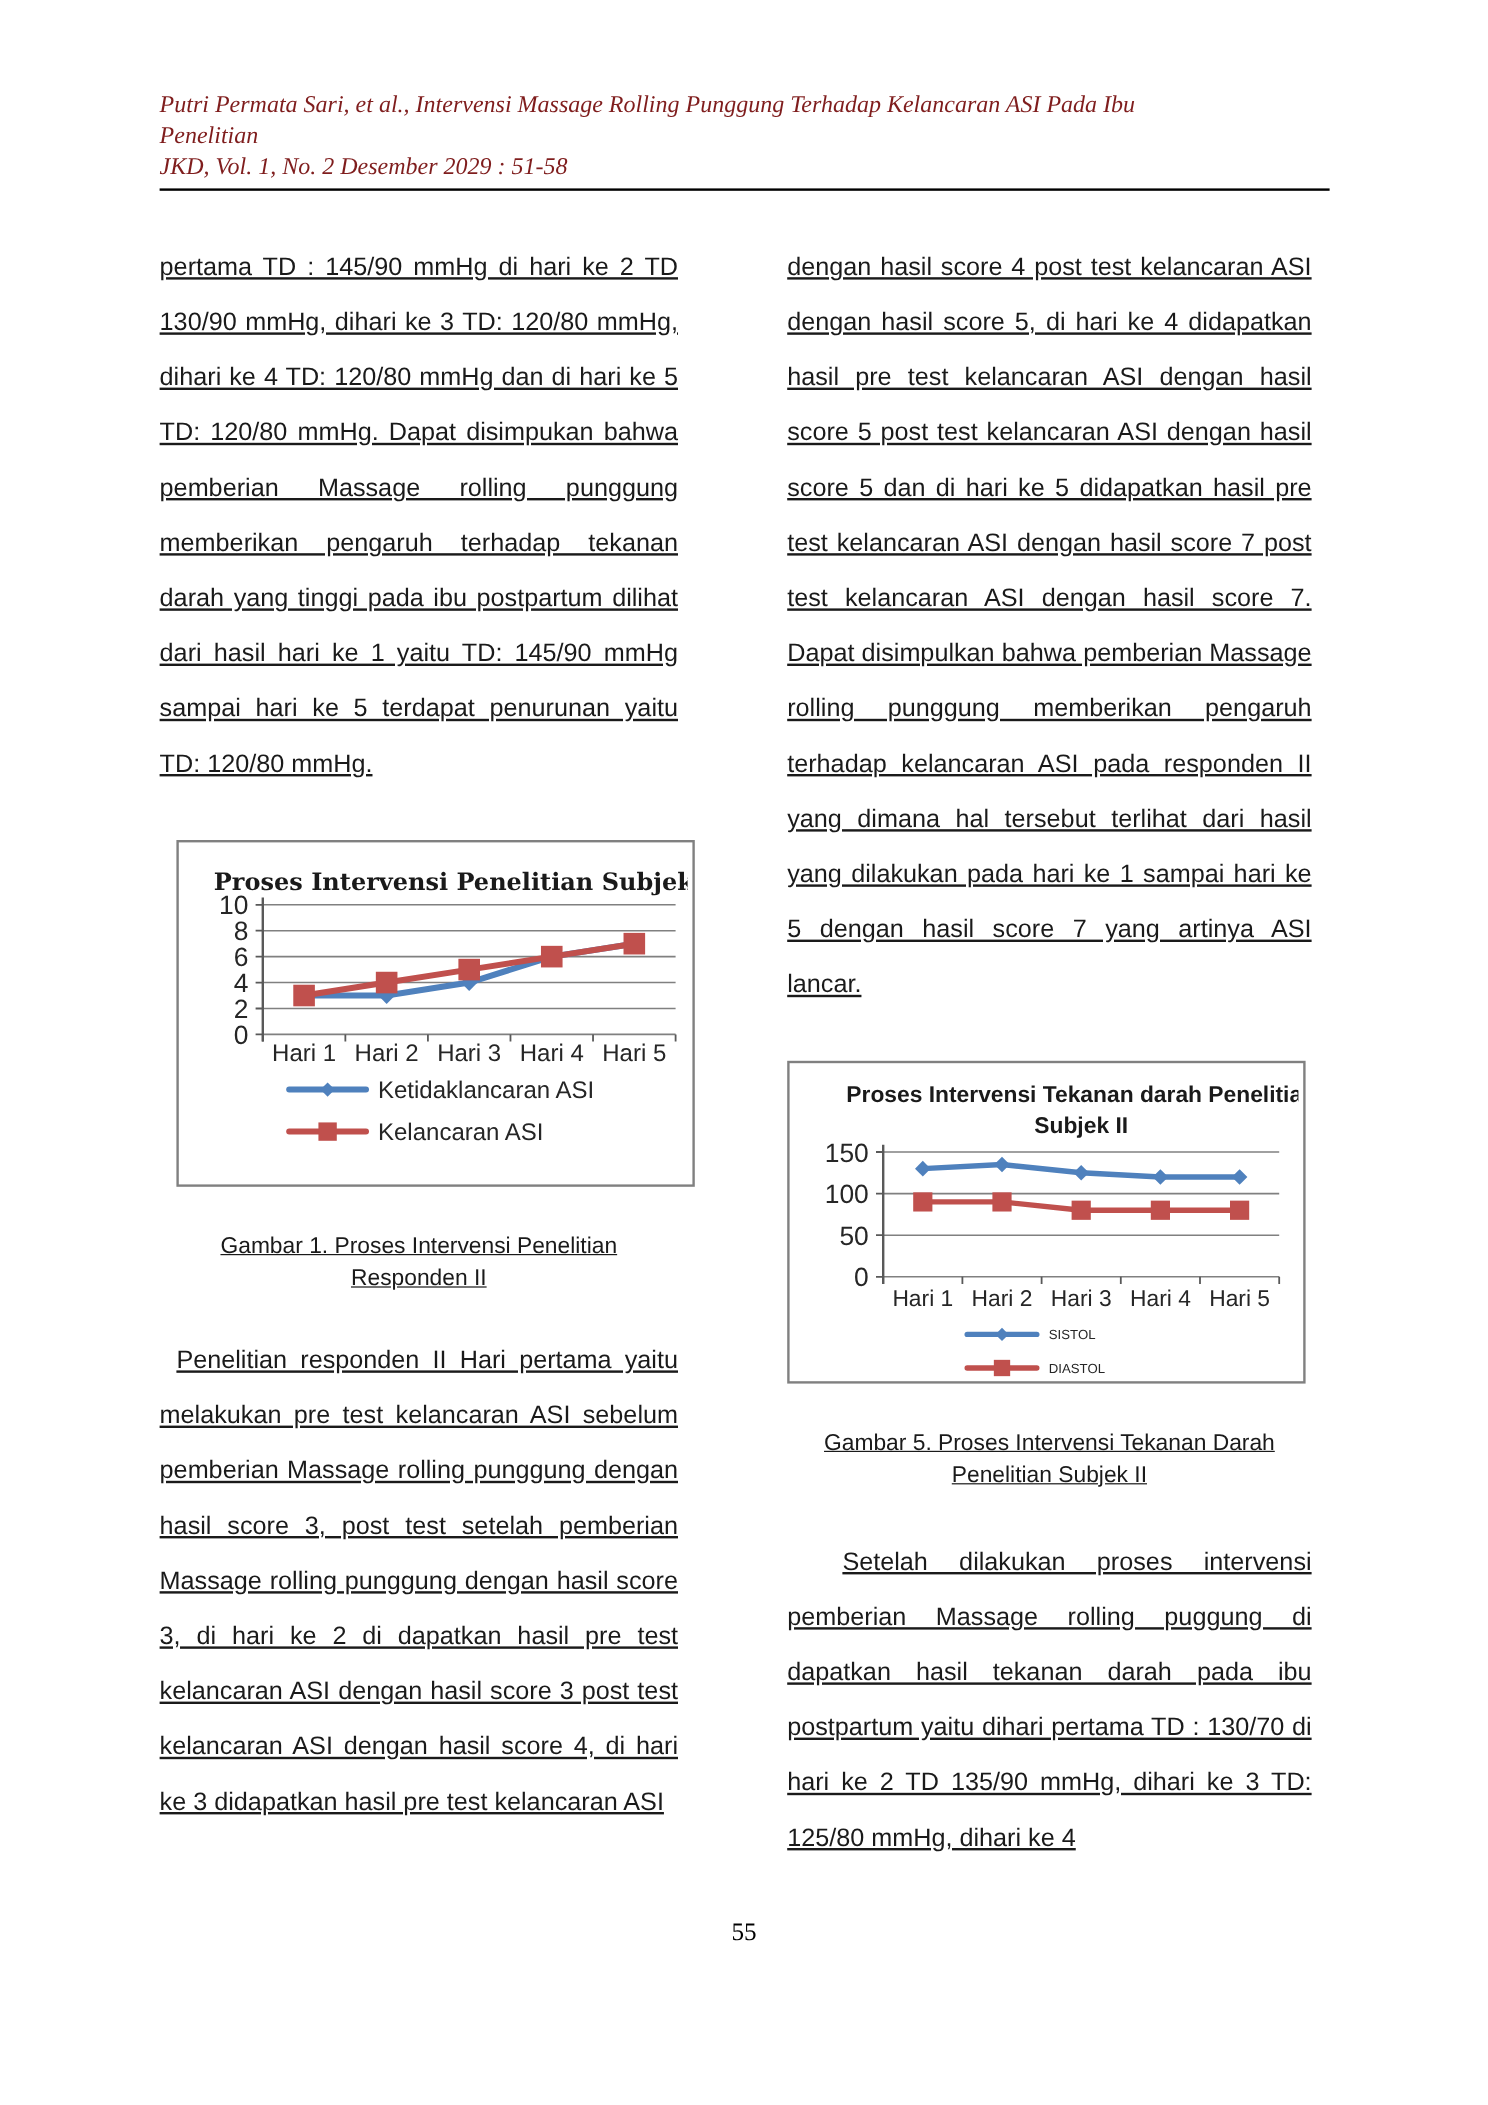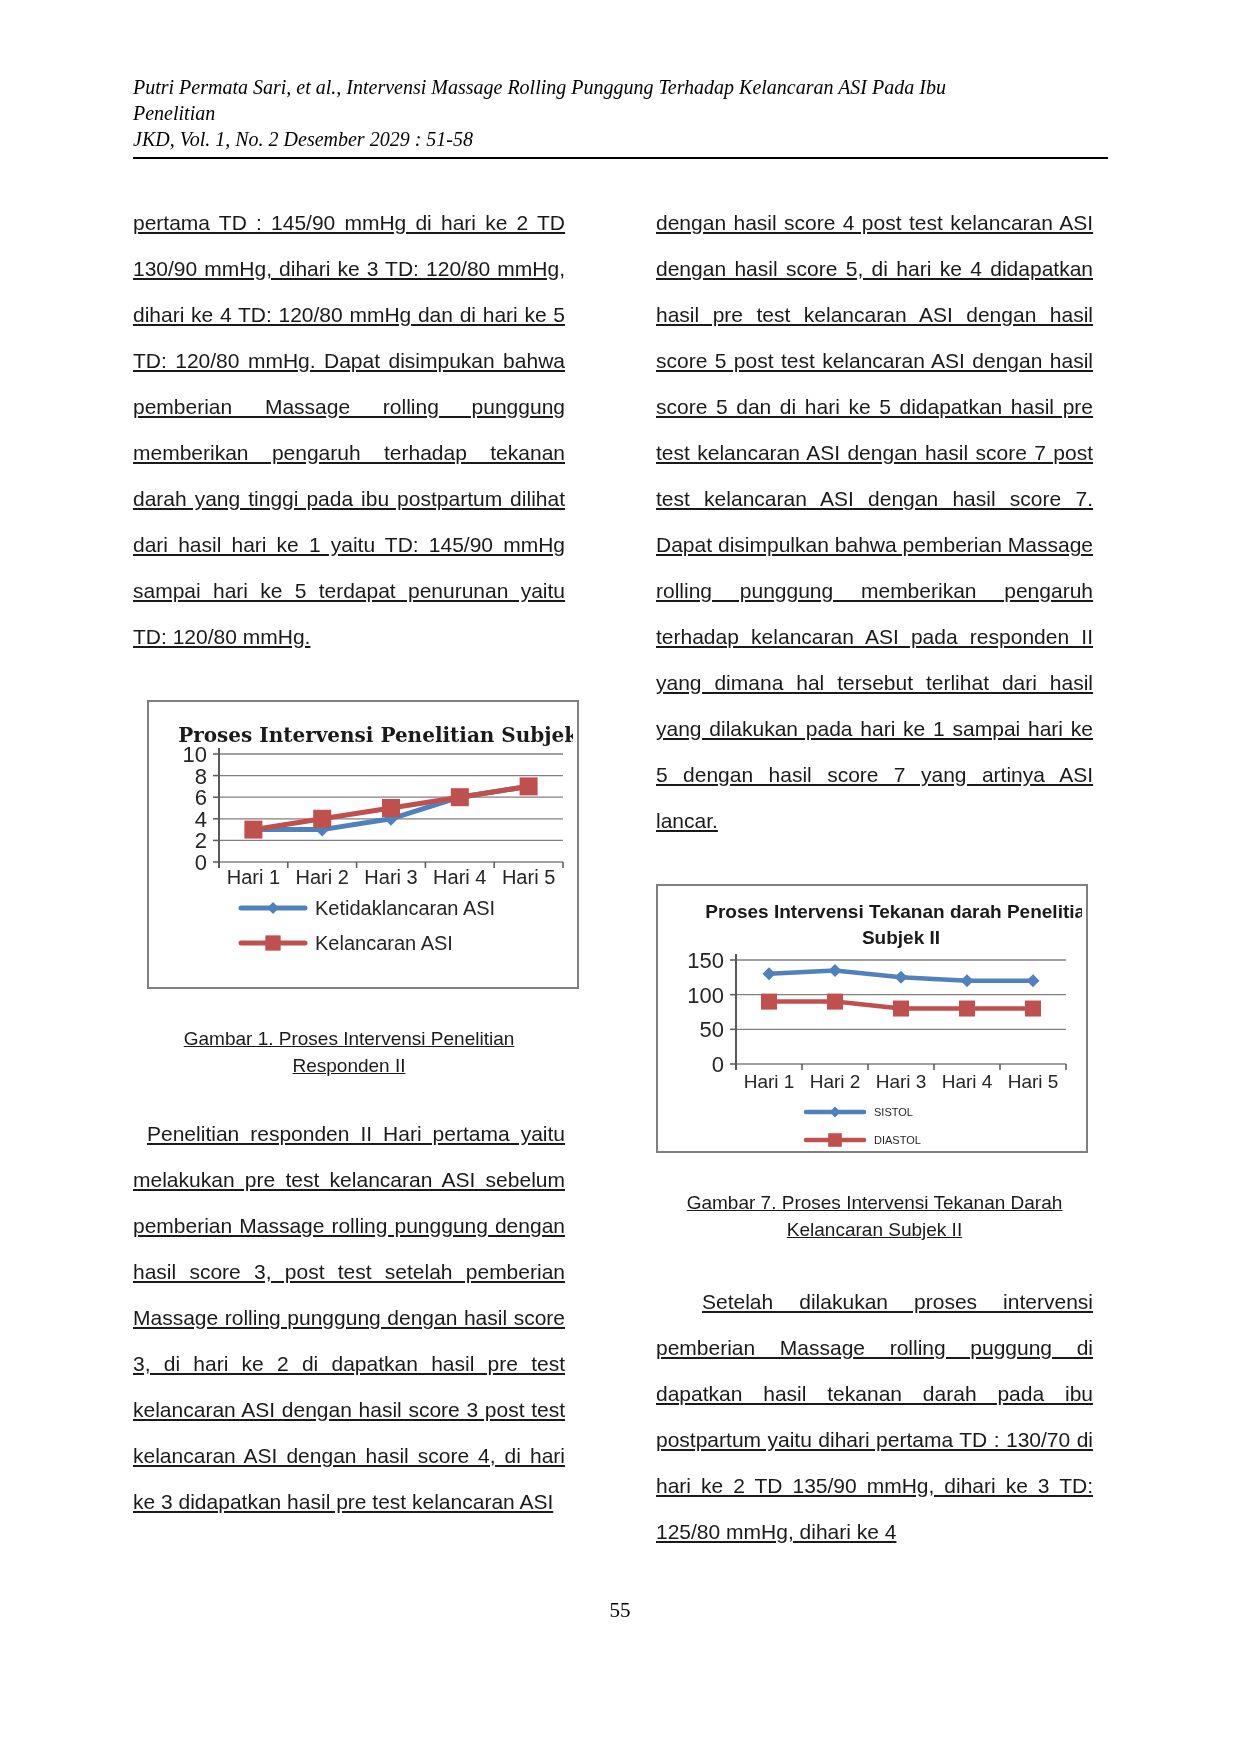--- a/index.html
+++ b/index.html
@@ -3,21 +3,21 @@
 <meta charset="utf-8">
 <style>
   html,body{margin:0;padding:0;}
   body{width:1240px;height:1754px;position:relative;background:#ffffff;
        font-family:"Liberation Sans",sans-serif;color:#1a1a1a;}
   .page{position:absolute;inset:0;overflow:hidden;}
 
   
   .header{position:absolute;left:133px;top:74px;width:880px;
           font-family:"Liberation Serif",serif;font-style:italic;
-          font-size:20px;line-height:26px;color:#000000;}
+          font-size:20px;line-height:26px;color:#7f1d1d;}
   .rule{position:absolute;left:133px;top:157px;width:975px;height:0;
         border-top:2px solid #000;}
 
   
   .col{position:absolute;top:200px;font-size:21px;line-height:46px;
        text-align:justify;text-decoration:underline;}
   .col-left{left:133px;width:432px;}
   .col-right{left:656px;width:437px;}
   .col p{margin:0;}
   .indent-sm{text-indent:14px;}
@@ -163,21 +163,21 @@
           <line x1="148" y1="226" x2="206" y2="226" stroke="#4F81BD" stroke-width="4.5" stroke-linecap="round"></line>
           <polygon points="177,220.475 182.525,226 177,231.525 171.475,226" fill="#4F81BD"></polygon>
           <text x="216" y="229.85" font-size="11" class="leglab">SISTOL</text>
           <line x1="148" y1="254" x2="206" y2="254" stroke="#C0504D" stroke-width="4.5" stroke-linecap="round"></line>
           <rect x="170.2" y="247.2" width="13.6" height="13.6" fill="#C0504D"></rect>
           <text x="216" y="257.85" font-size="11" class="leglab">DIASTOL</text>
         </svg>
     </div>
 
     <div class="caption">
-      <div>Gambar 7. Proses Intervensi Tekanan Darah</div>
-      <div>Kelancaran Subjek II</div>
+      <div>Gambar 5. Proses Intervensi Tekanan Darah</div>
+      <div>Penelitian Subjek II</div>
     </div>
 
     <p class="indent-lg" style="margin-top:36px;">Setelah dilakukan proses intervensi pemberian Massage rolling puggung di dapatkan hasil tekanan darah pada ibu postpartum yaitu dihari pertama TD : 130/70 di hari ke 2 TD 135/90 mmHg, dihari ke 3 TD: 125/80 mmHg, dihari ke 4</p>
   </div>
 
   <div class="footer">55</div>
 </div>
 
 </body></html>

